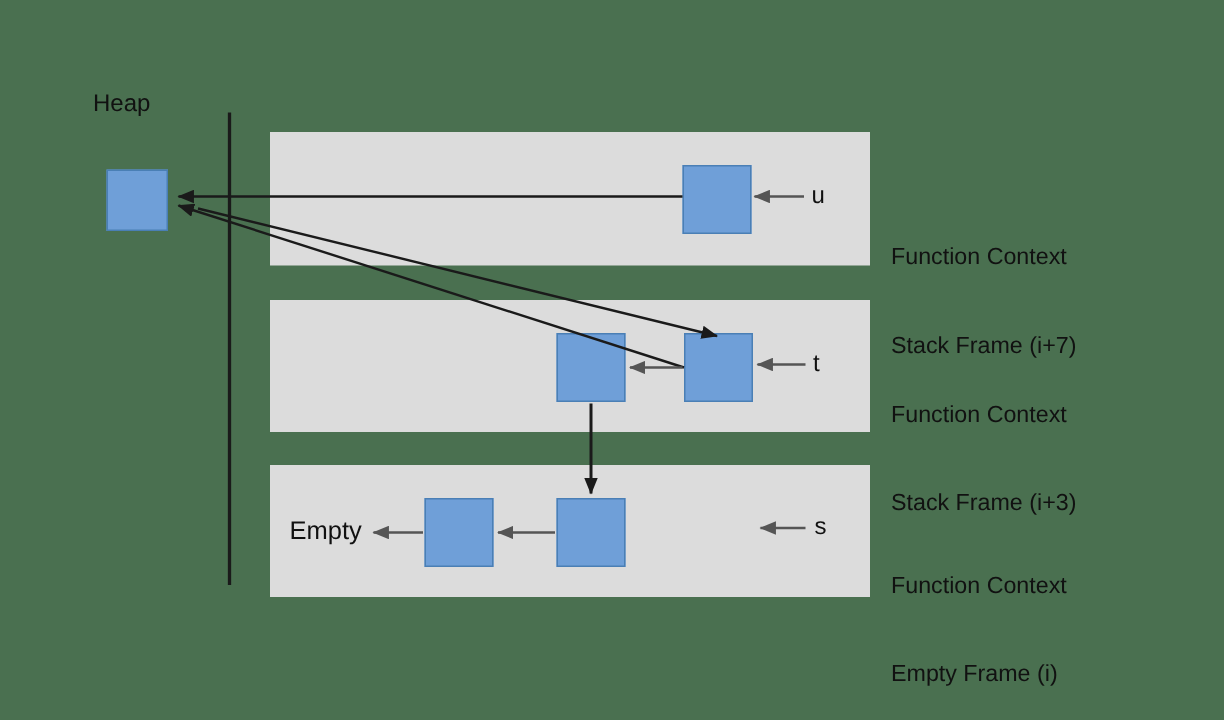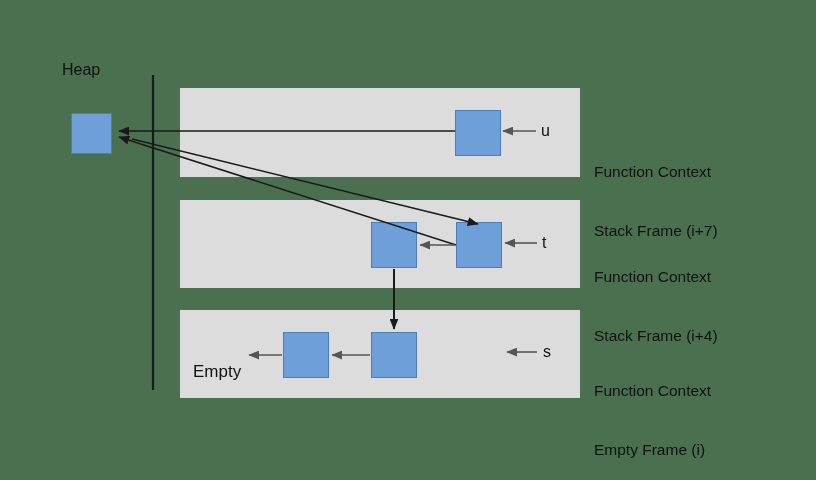--- a/index.html
+++ b/index.html
@@ -45,21 +45,20 @@
     line-height: 1.28;
   }
   .lbl-heap {
     font-size: 16px;
   }
   .lbl-var {
     font-size: 16px;
   }
   .lbl-empty {
     font-size: 17px;
-    margin-top: 18px;
   }
   .lbl-frame {
     font-size: 15.5px;
   }
 </style>
 </head>
 <body style="background: rgb(74, 112, 80);">
 
 <div id="stage">
 
@@ -124,21 +123,21 @@
 
   <div class="lbl lbl-empty" style="left:193px; top:343px;">Empty</div>
 
   <div class="lbl lbl-frame" style="left:594px; top:122px;">
     <div>Function Context</div>
     <div>Stack Frame (i+7)</div>
   </div>
 
   <div class="lbl lbl-frame" style="left:594px; top:227px;">
     <div>Function Context</div>
-    <div>Stack Frame (i+4)</div>
+    <div>Stack Frame (i+3)</div>
   </div>
 
   <div class="lbl lbl-frame" style="left:594px; top:341px;">
     <div>Function Context</div>
     <div>Empty Frame (i)</div>
   </div>
 
 </div>
 
 </body></html>

